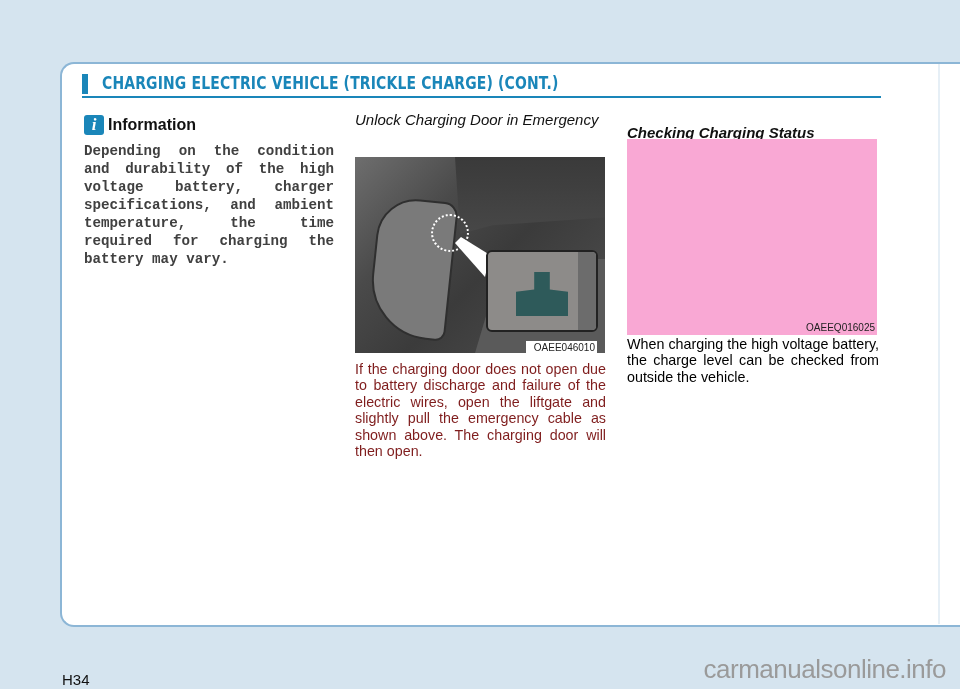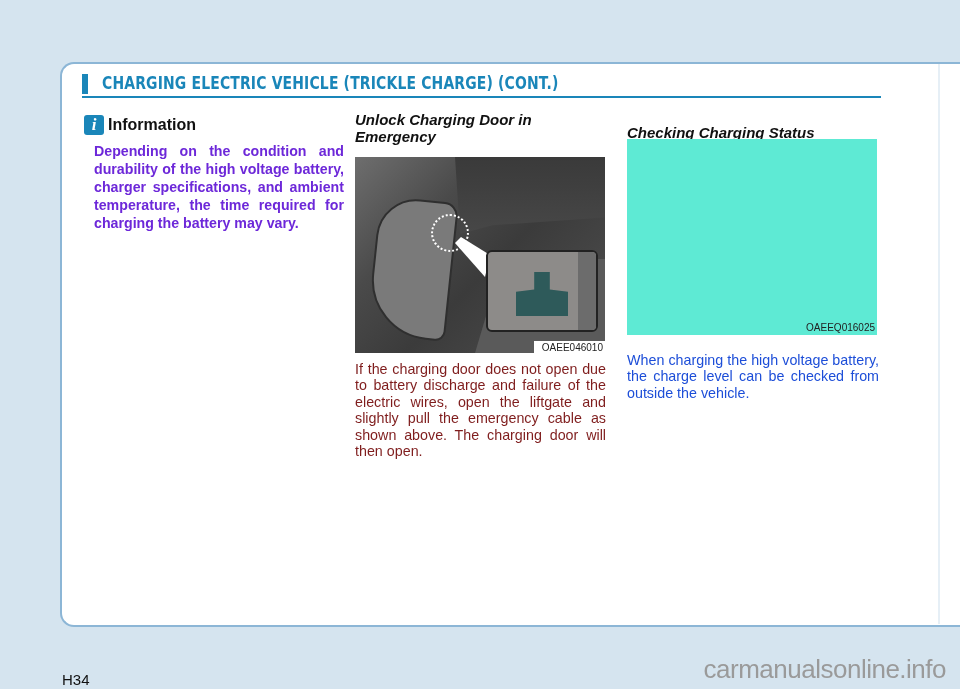--- a/index.html
+++ b/index.html
@@ -36,27 +36,27 @@
   
   .info-head { position:absolute; left:84px; top:115px; display:flex; align-items:center; }
   .info-icon {
     width:20px; height:20px; background:#1a86b9; color:#fff; border-radius:3px;
     font-family:"Liberation Serif", serif; font-style:italic; font-weight:bold;
     font-size:17px; line-height:20px; text-align:center;
   }
   .info-label { margin-left:4px; font-size:16px; font-weight:bold; color:#111; }
   .info-body {
     position:absolute; left:84px; top:142px; width:250px;
-    font-family:Liberation Sans, sans-serif; font-weight:bold; font-size:14.2px; line-height:18px;
-    color:#6d28d9; text-align:justify;margin-left:10px;
+    font-family:Liberation Mono, monospace; font-weight:bold; font-size:14.2px; line-height:18px;
+    color:#404040; text-align:justify;
   }
   
   .col2-head {
     position:absolute; left:355px; top:111px; width:250px;
-    font-size:15px; font-weight:bold; font-style:italic; line-height:17px; color:#111;
+    font-size:15px; font-weight:normal; font-style:italic; line-height:17px; color:#111;
   }
   .photo {
     position:absolute; left:355px; top:157px; width:250px; height:196px;
     background:linear-gradient(135deg,#6e6e6e 0%,#4a4a4a 30%,#3b3b3b 55%,#505050 100%);
     overflow:hidden;
   }
   .photo .wall { position:absolute; left:0; top:0; width:250px; height:110px;
     background:linear-gradient(180deg,#3a3a3a,#4d4d4d); clip-path:polygon(40% 0,100% 0,100% 55%,55% 62%,42% 70%); }
   .photo .pad { position:absolute; left:18px; top:42px; width:75px; height:135px;
     background:#7a7a7a; border:2px solid #2f2f2f; border-radius:40px 14px 10px 60px; transform:rotate(6deg); }
@@ -64,38 +64,38 @@
     clip-path:polygon(20% 0,100% 0,100% 100%,0 100%); }
   .photo .circle { position:absolute; left:76px; top:57px; width:34px; height:34px;
     border:2px dotted #fff; border-radius:50%; }
   .photo .beam { position:absolute; left:0; top:0; width:250px; height:196px;
     background:#fff; clip-path:polygon(100px 86px,106px 80px,135px 98px,130px 120px); }
   .photo .inset { position:absolute; left:131px; top:93px; width:108px; height:78px;
     background:#8d8b89; border:2px solid #222; border-radius:6px; overflow:hidden; }
   .photo .inset .stripe { position:absolute; right:0; top:0; width:18px; height:100%; background:#6c6c6c; }
   .photo .inset .tag { position:absolute; left:28px; top:20px; width:52px; height:44px;
     background:#2e5a5a; clip-path:polygon(35% 0,65% 0,65% 40%,100% 45%,100% 100%,0 100%,0 45%,35% 40%); }
-  .photo .caption { position:absolute; right:0; bottom:0; background:#fff; padding:1px 2px 0 8px;
+  .photo .caption { position:absolute; right:8px; bottom:0; background:#fff; padding:1px 2px 0 8px;
     font-size:10px; color:#222; }
   .col2-body {
     position:absolute; left:355px; top:361px; width:251px;
     font-size:14.3px; line-height:16.4px; color:#7f1d1d; text-align:justify;
   }
   
   .col3-head {
     position:absolute; left:627px; top:124px; width:260px;
     font-size:15px; font-weight:bold; font-style:italic; color:#111;
   }
   .image-placeholder {
-    position:absolute; left:627px; top:139px; width:250px; height:196px; background:#5eead4;
+    position:absolute; left:627px; top:139px; width:250px; height:196px; background:#f9a8d4;
   }
   .image-placeholder .caption { position:absolute; right:2px; bottom:2px; font-size:10px; color:#222; }
   .col3-body {
-    position:absolute; left:627px; top:352px; width:252px;
-    font-size:14.3px; line-height:16.4px; color:#1d4ed8; text-align:justify;
+    position:absolute; left:627px; top:336px; width:252px;
+    font-size:14.3px; line-height:16.4px; color:#000000; text-align:justify;
   }
   .page-num { position:absolute; left:62px; top:627px; font-size:15px; color:#111;margin-top:44px; }
   .watermark { position:absolute; right:14px; top:654px; font-size:26px; color:#9a9a9a; letter-spacing:-0.5px; }
 </style>
 </head>
 <body>
 
 <div class="panel"></div>
 <div class="vline"></div>
 

